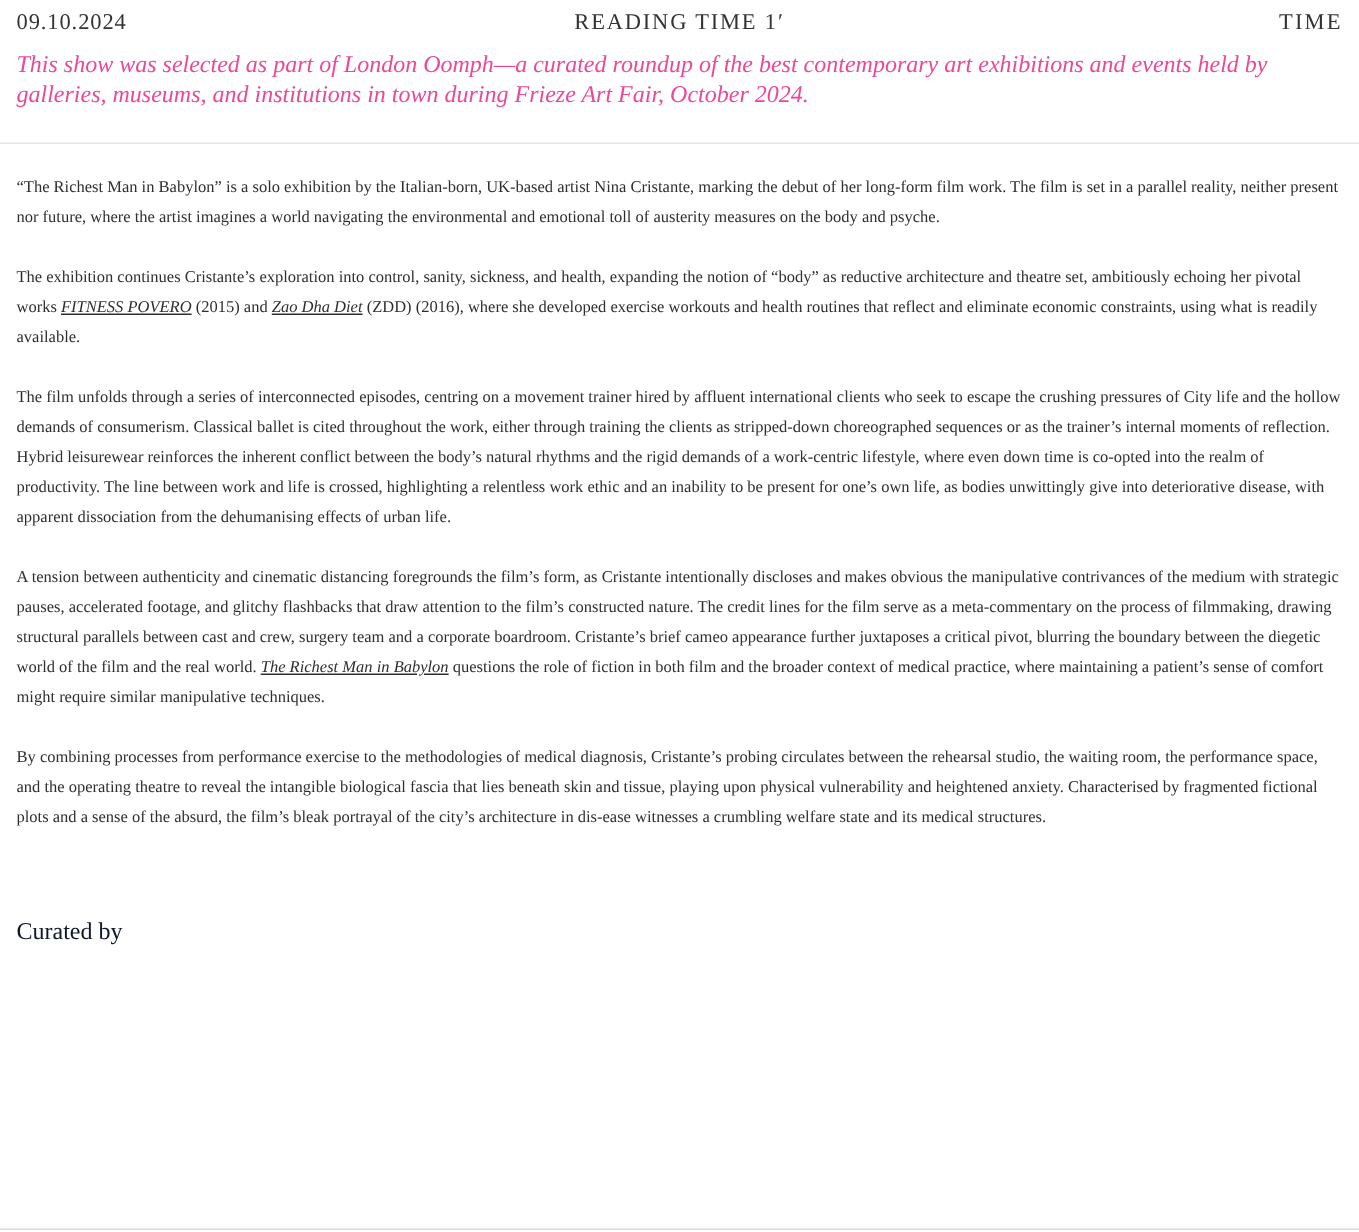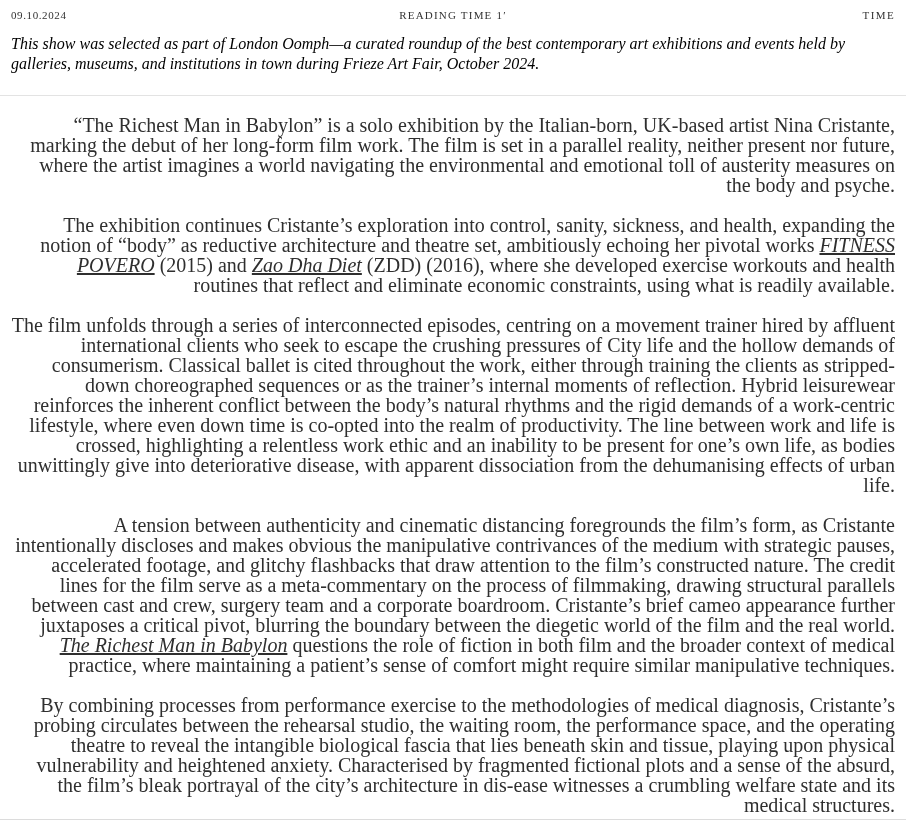--- a/index.html
+++ b/index.html
@@ -13,21 +13,21 @@
     position: relative;
     overflow: hidden;
   }
   .page {
     padding: 8px 11px 0 11px;
   }
   
   .topbar {
     position: relative;
     height: 15px;
-    font-size: 11px;
+    font-size: 15px;
     line-height: 15px;
     color: #333333;
   }
   .topbar .date {
     position: absolute;
     left: 0; top: 0;
     letter-spacing: 0.6px;
   }
   .topbar .reading-time {
     position: absolute;
@@ -41,36 +41,35 @@
     right: 0; top: 0;
     letter-spacing: 1.4px;
     cursor: pointer;
   }
   
   .intro {
     margin-top: 11px;
     font-style: italic;
     font-size: 16px;
     line-height: 20px;
-    color: #000000;
+    color: #ec4899;
   }
   
   .rule {
     border: none;
     border-top: 1px solid #e3e3e3;
     margin: 21px -11px 19px -11px;
     height: 0;
   }
   
   .body-para {
     margin: 0 0 20px 0;
-    font-size: 20px;
+    font-size: 11px;
     line-height: 20px;
     color: #2f2f2f;
-    text-align: right;
   }
   .body-para i { font-style: italic; text-decoration: underline; }
   
   .footer {
     margin-top: 57px;
     font-size: 16px;
     line-height: 20px;
     color: #0f172a;
   }
   .bottom-rule {

